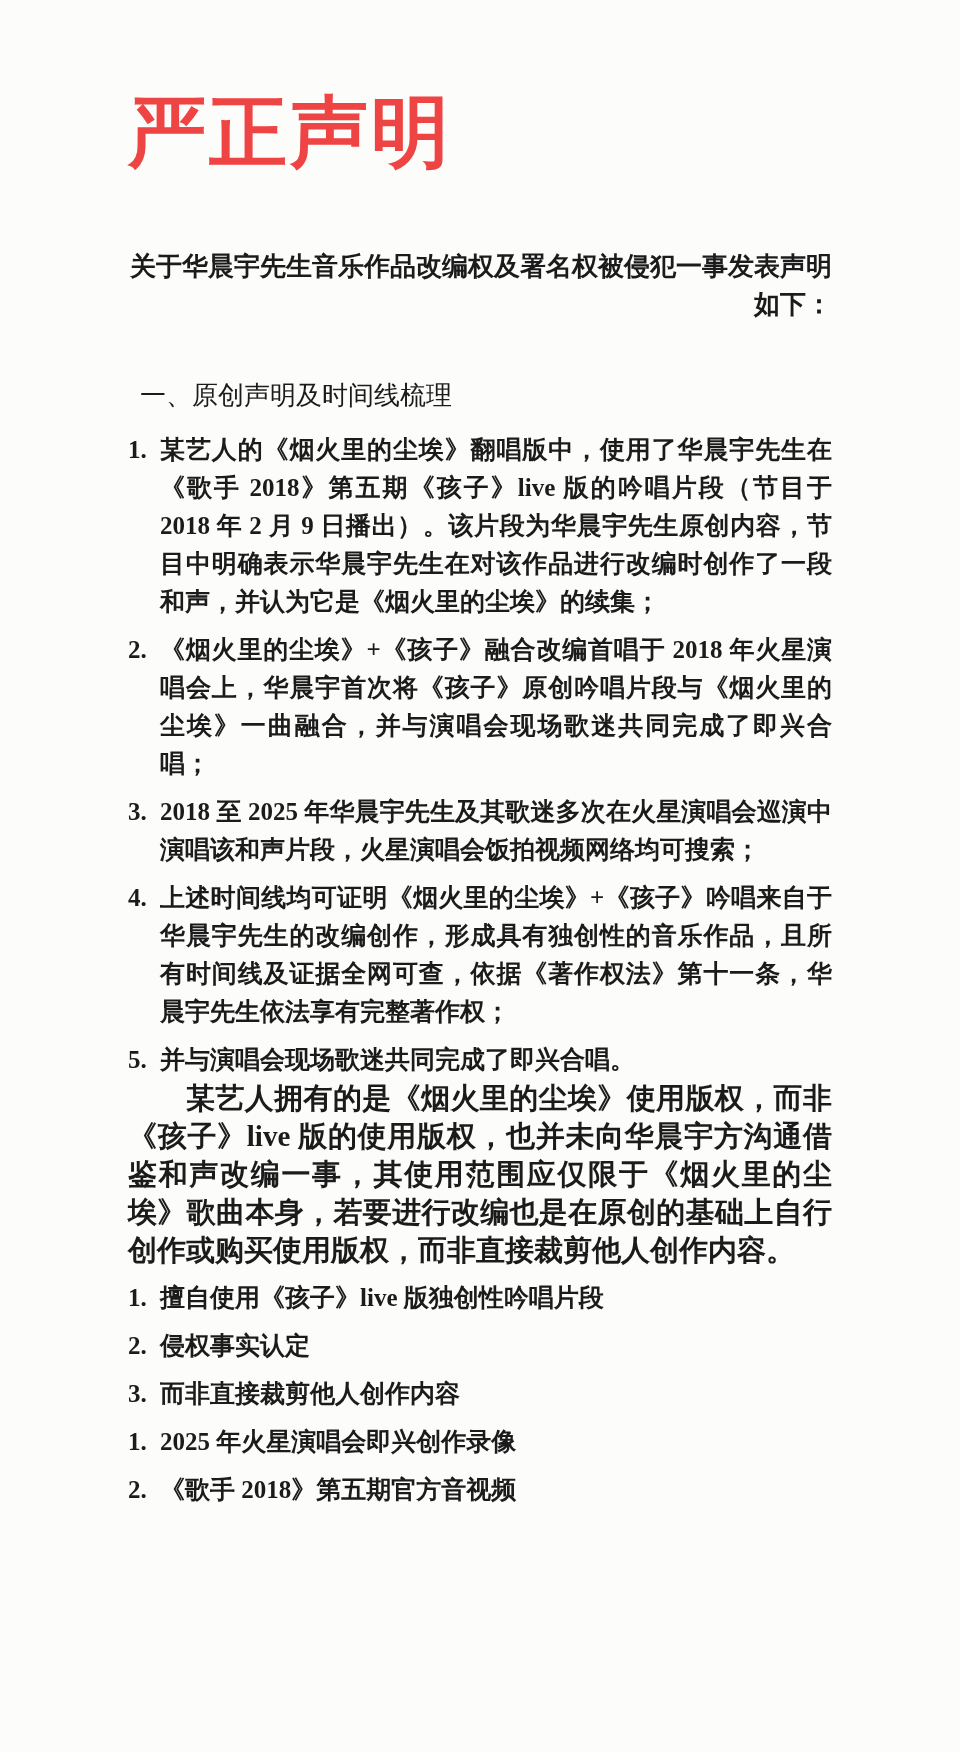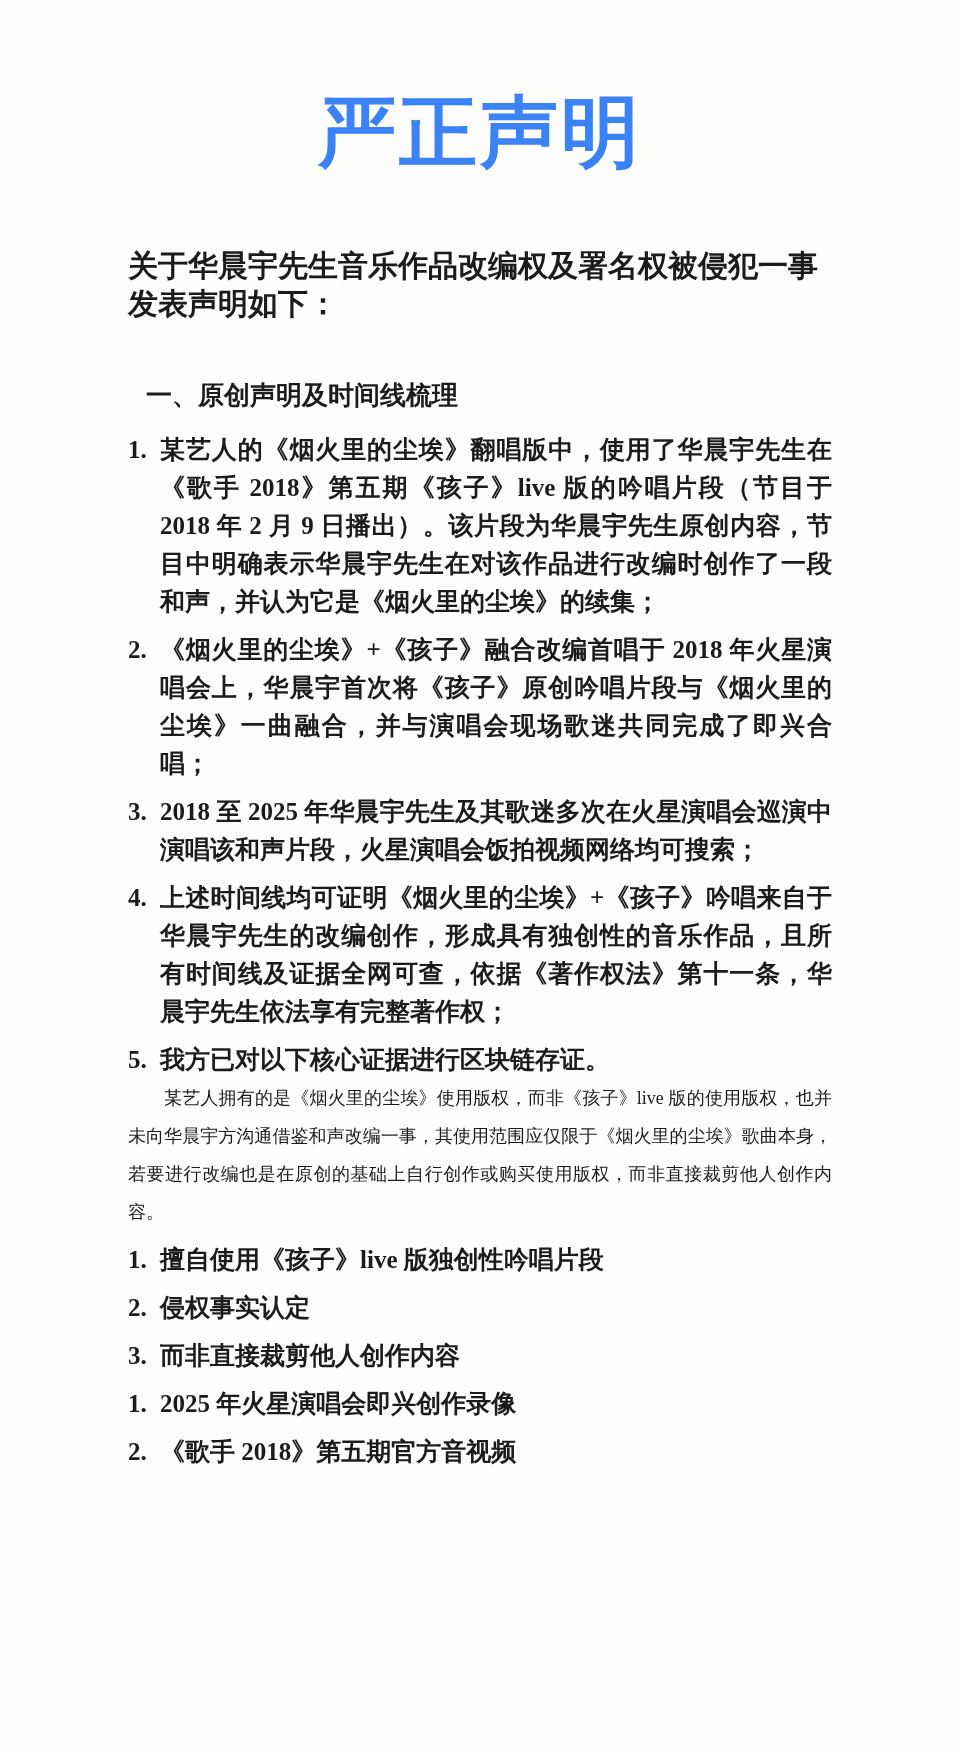--- a/index.html
+++ b/index.html
@@ -13,51 +13,50 @@
     min-height: 1752px;
     box-sizing: border-box;
     margin: 0 auto;
     padding: 80px 128px 50px 128px;
     background: #fcfcfa;
     color: #1b1b1b;
     font-family: "Liberation Serif", "DejaVu Serif", serif;
   }
   .title {
     margin: 0;
-    text-align: center;
     font-size: 78px;
     line-height: 1.35;
     font-weight: bold;
     letter-spacing: 3px;
-    color: #3b82f6;
+    color: #ef4444;
     font-family: "Liberation Serif", "DejaVu Serif", serif;
   }
   .subtitle {
     margin: 62px 0 9px 0;
-    text-align: left;
-    font-size: 30px;
+    text-align: right;
+    font-size: 26px;
     line-height: 38px;
     font-weight: bold;
     font-family: "Liberation Sans", "DejaVu Sans", sans-serif;
   }
   .sec-heading {
-    margin: 46px 0 16px 18px;
+    margin: 46px 0 16px 12px;
     font-size: 26px;
     line-height: 40px;
-    font-weight: bold;
+    font-weight: normal;
     font-family: "Liberation Sans", "DejaVu Sans", sans-serif;
   }
   .sec-first .sec-heading {
     margin-top: 52px;
   }
   .para {
     margin: 0 0 6px 0;
-    font-size: 18px;
+    font-size: 29px;
     line-height: 38px;
-    font-weight: 400;
+    font-weight: 700;
     text-align: justify;
   }
   .para.indent {
     text-indent: 2em;
   }
   .item {
     display: flex;
     margin-top: 10px;
     font-size: 25px;
     line-height: 38px;
@@ -93,21 +92,21 @@
     <div class="item">
       <span class="num">3.</span>
       <span class="txt">2018 至 2025 年华晨宇先生及其歌迷多次在火星演唱会巡演中演唱该和声片段，火星演唱会饭拍视频网络均可搜索；</span>
     </div>
     <div class="item">
       <span class="num">4.</span>
       <span class="txt">上述时间线均可证明《烟火里的尘埃》+《孩子》吟唱来自于华晨宇先生的改编创作，形成具有独创性的音乐作品，且所有时间线及证据全网可查，依据《著作权法》第十一条，华晨宇先生依法享有完整著作权；</span>
     </div>
     <div class="item">
       <span class="num">5.</span>
-      <span class="txt">我方已对以下核心证据进行区块链存证。</span>
+      <span class="txt">并与演唱会现场歌迷共同完成了即兴合唱。</span>
     </div>
   </section>
 
   <section>
     <p class="para indent">某艺人拥有的是《烟火里的尘埃》使用版权，而非《孩子》live 版的使用版权，也并未向华晨宇方沟通借鉴和声改编一事，其使用范围应仅限于《烟火里的尘埃》歌曲本身，若要进行改编也是在原创的基础上自行创作或购买使用版权，而非直接裁剪他人创作内容。</p>
     <div class="item">
       <span class="num">1.</span>
       <span class="txt">擅自使用《孩子》live 版独创性吟唱片段</span>
     </div>
     <div class="item">

